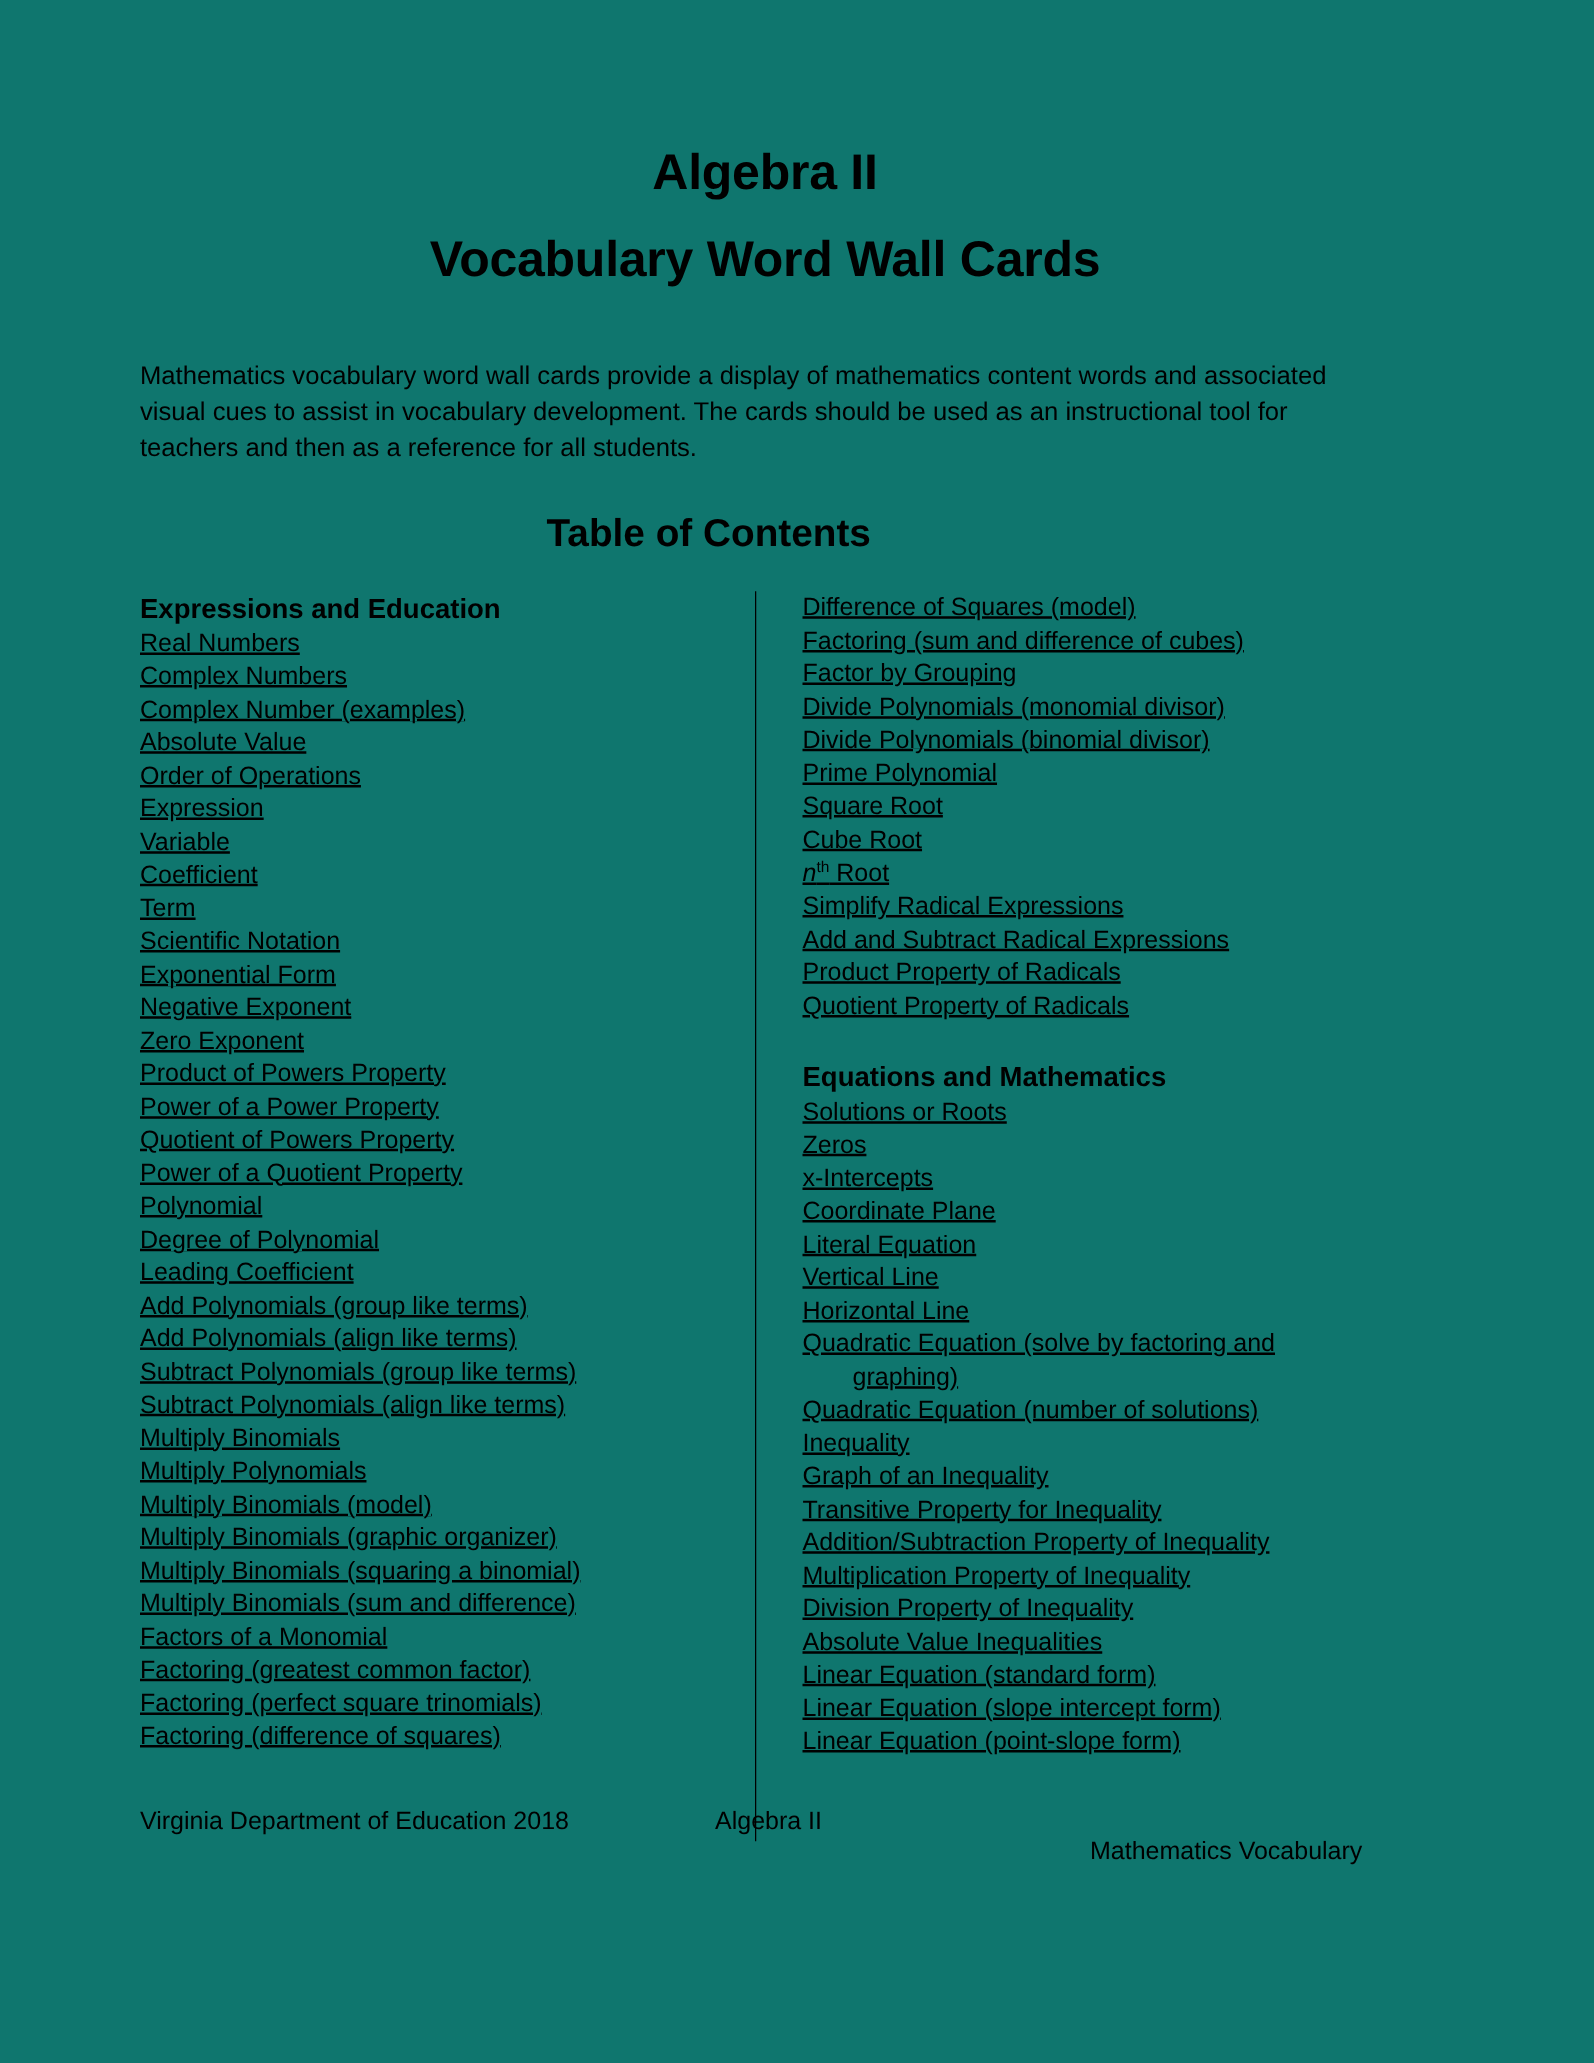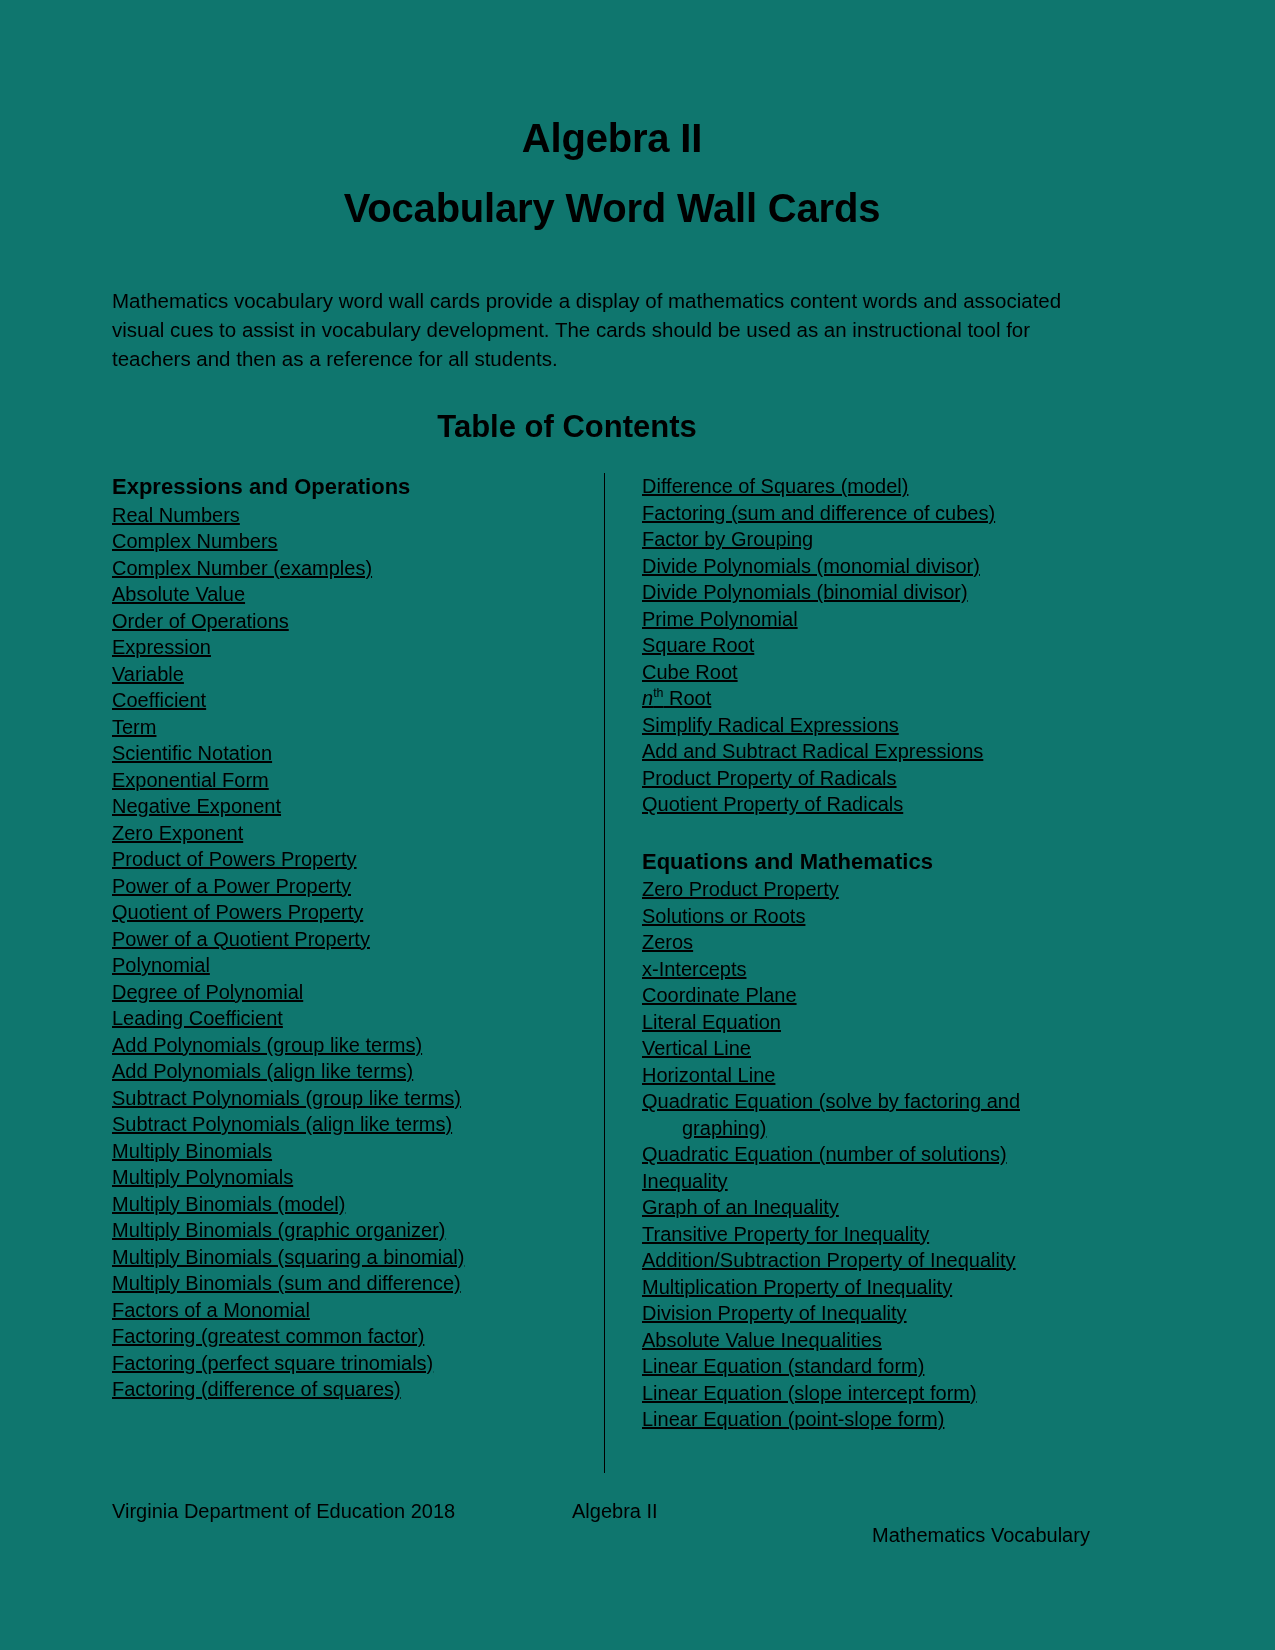--- a/index.html
+++ b/index.html
@@ -109,21 +109,21 @@
     display: block;
     padding-left: 40px;
   }
   .sup { font-size: 0.62em; vertical-align: super; }
   .ital { font-style: italic; }
 
   
   .footer {
     position: absolute;
     left: 112px;
-    top: 1500px;
+    top: 1446px;
     width: 1000px;
     display: flex;
     font-size: 20px;
   }
   .footer-left  { width: 460px; text-align: left; }
   .footer-center{ width: 300px; text-align: left; }
   .footer-right { flex: 1; text-align: left; padding-right: 12px; margin-top: 24px; }
 </style>
 </head>
 <body>
@@ -138,21 +138,21 @@
     <p class="intro">Mathematics vocabulary word wall cards provide a display of mathematics content words and associated visual cues to assist in vocabulary development. The cards should be used as an instructional tool for teachers and then as a reference for all students.</p>
 
     <h2 class="toc-title">Table of Contents</h2>
 
     <div class="columns">
 
       <div class="divider"></div>
 
       <div class="col col-left">
 
-        <div class="section-head">Expressions and Operations</div>
+        <div class="section-head">Expressions and Education</div>
 
         <ul class="toc-list">
           <li><span class="toc-link">Real Numbers</span></li>
           <li><span class="toc-link">Complex Numbers</span></li>
           <li><span class="toc-link">Complex Number (examples)</span></li>
           <li><span class="toc-link">Absolute Value</span></li>
           <li><span class="toc-link">Order of Operations</span></li>
           <li><span class="toc-link">Expression</span></li>
           <li><span class="toc-link">Variable</span></li>
           <li><span class="toc-link">Coefficient</span></li>
@@ -199,21 +199,20 @@
           <li><span class="toc-link"><span class="ital">n</span><span class="sup">th</span><span> Root</span></span></li>
           <li><span class="toc-link">Simplify Radical Expressions</span></li>
           <li><span class="toc-link">Add and Subtract Radical Expressions</span></li>
           <li><span class="toc-link">Product Property of Radicals</span></li>
           <li><span class="toc-link">Quotient Property of Radicals</span></li>
         </ul>
 
         <div class="section-head spaced">Equations and Mathematics</div>
 
         <ul class="toc-list">
-          <li><span class="toc-link">Zero Product Property</span></li>
           <li><span class="toc-link">Solutions or Roots</span></li>
           <li><span class="toc-link">Zeros</span></li>
           <li><span class="toc-link">x-Intercepts</span></li>
           <li><span class="toc-link">Coordinate Plane</span></li>
           <li><span class="toc-link">Literal Equation</span></li>
           <li><span class="toc-link">Vertical Line</span></li>
           <li><span class="toc-link">Horizontal Line</span></li>
           <li><span class="toc-link"><span>Quadratic Equation (solve by factoring and</span><span class="cont">graphing)</span></span></li>
           <li><span class="toc-link">Quadratic Equation (number of solutions)</span></li>
           <li><span class="toc-link">Inequality</span></li>

